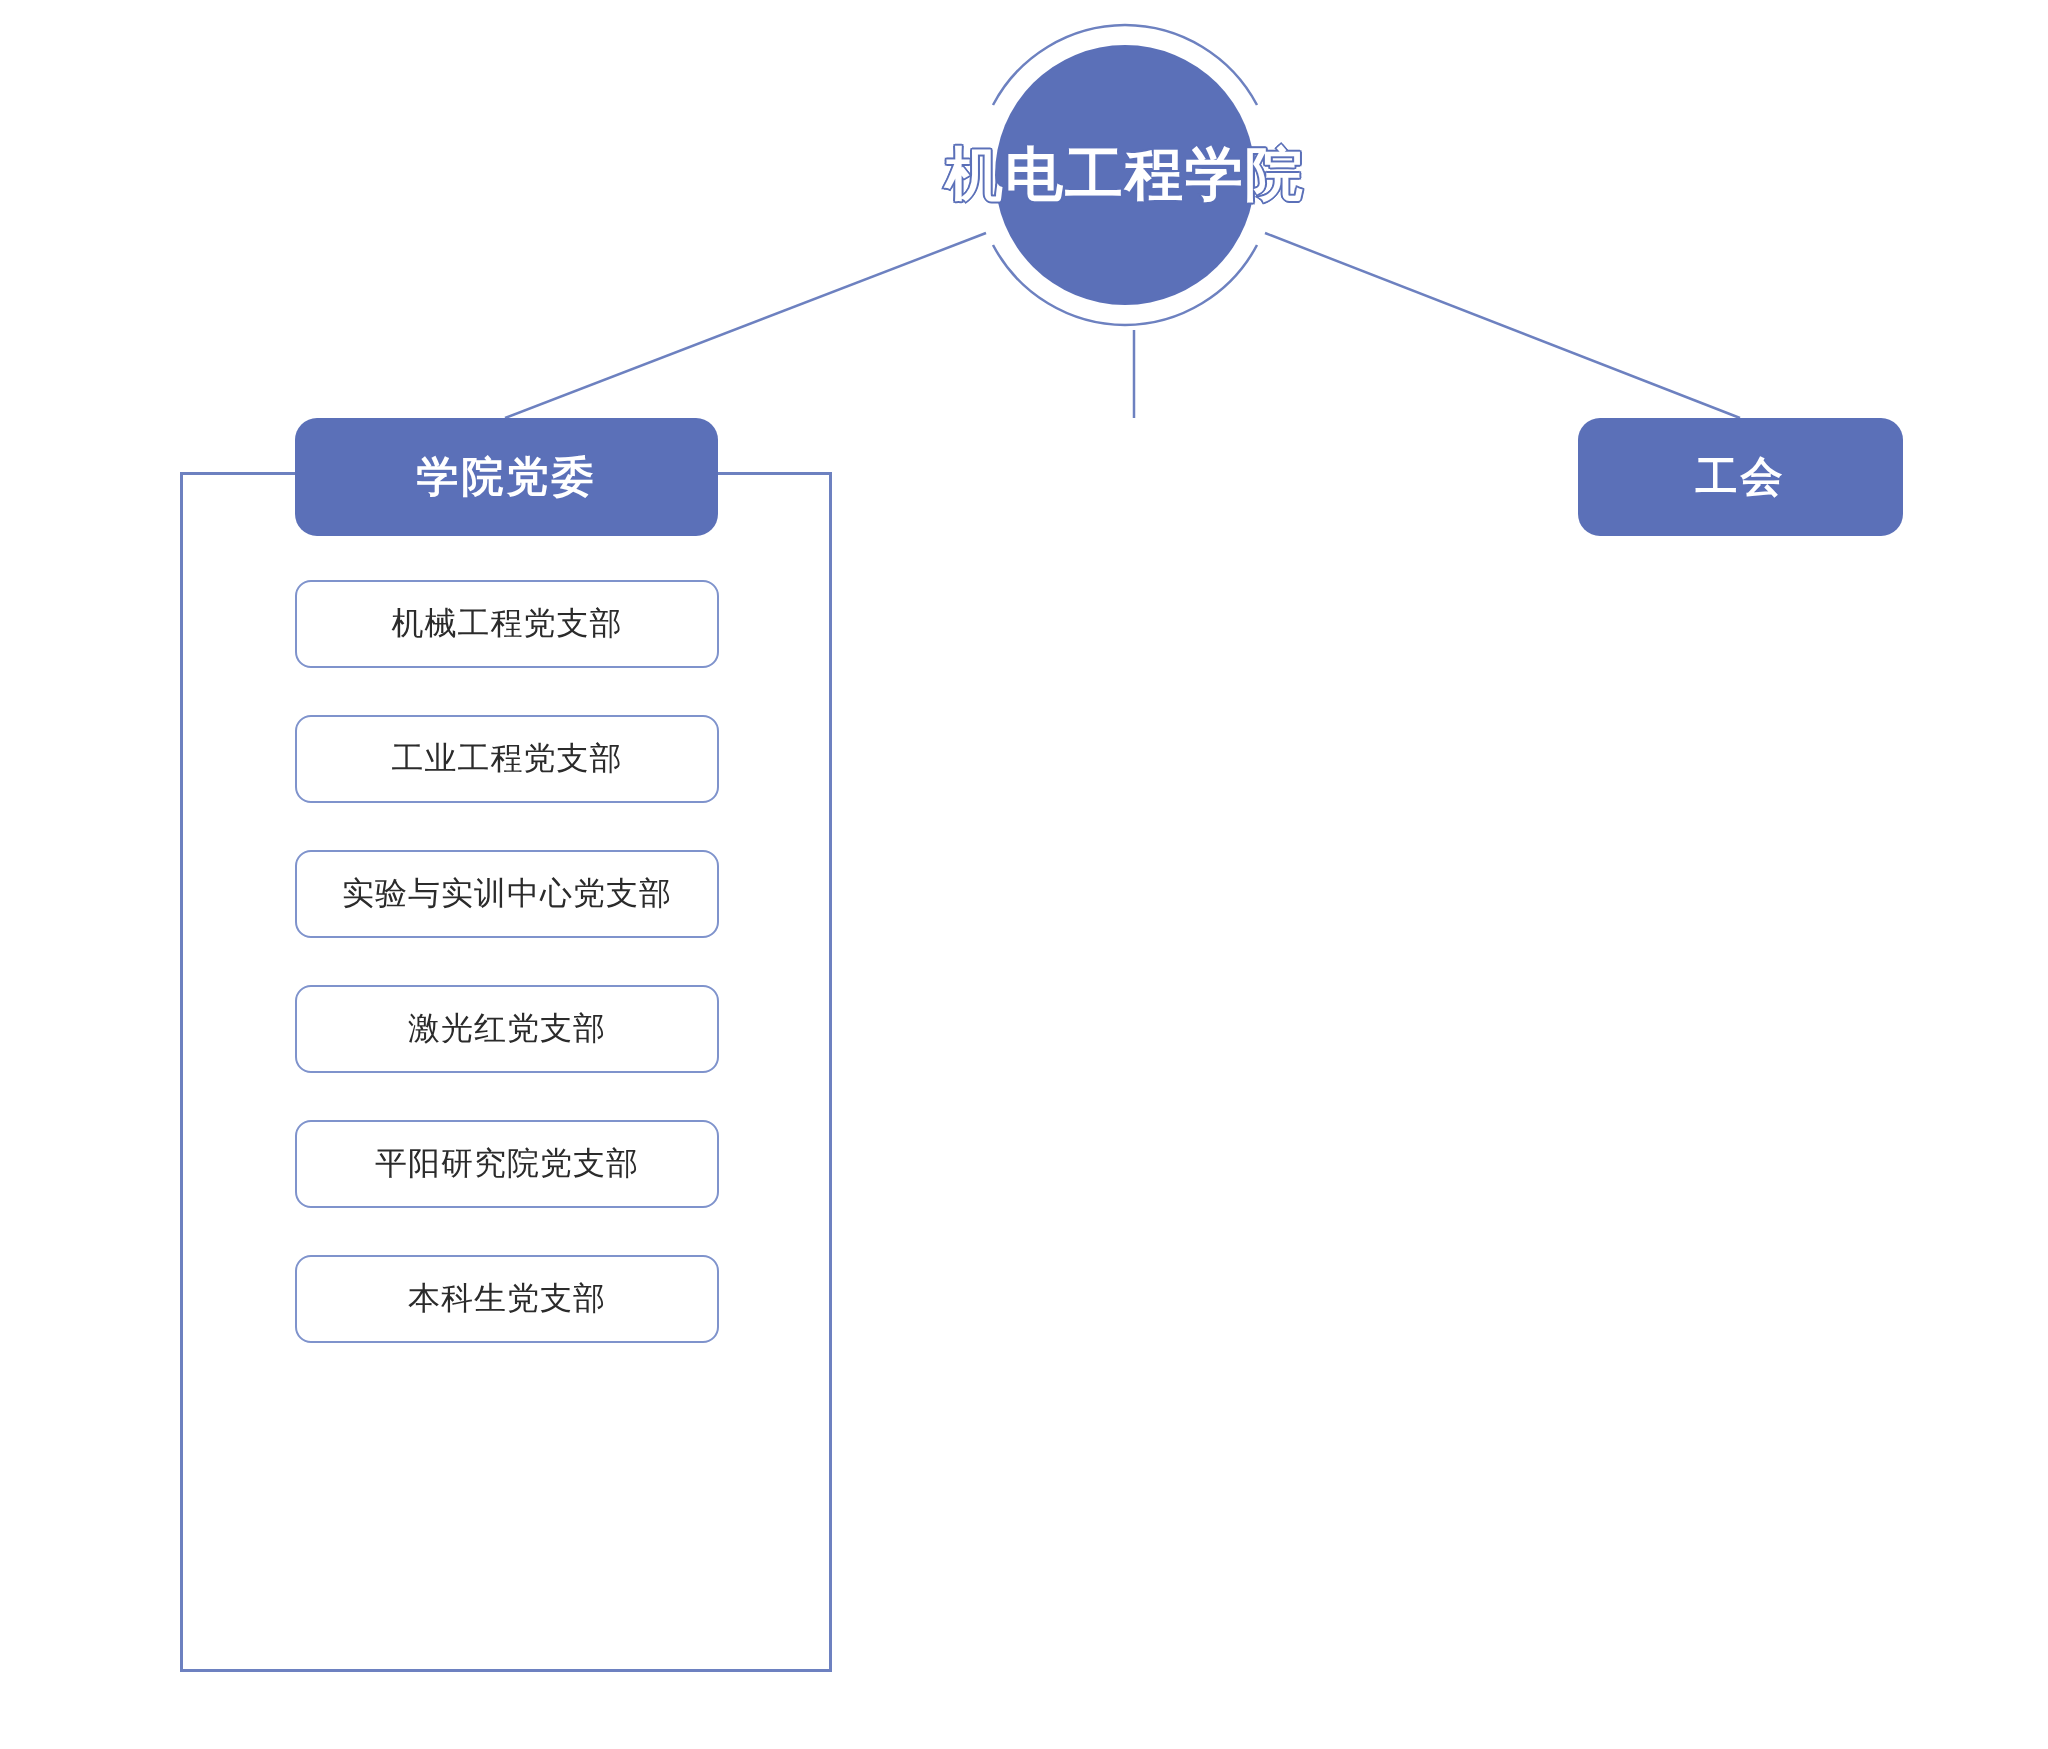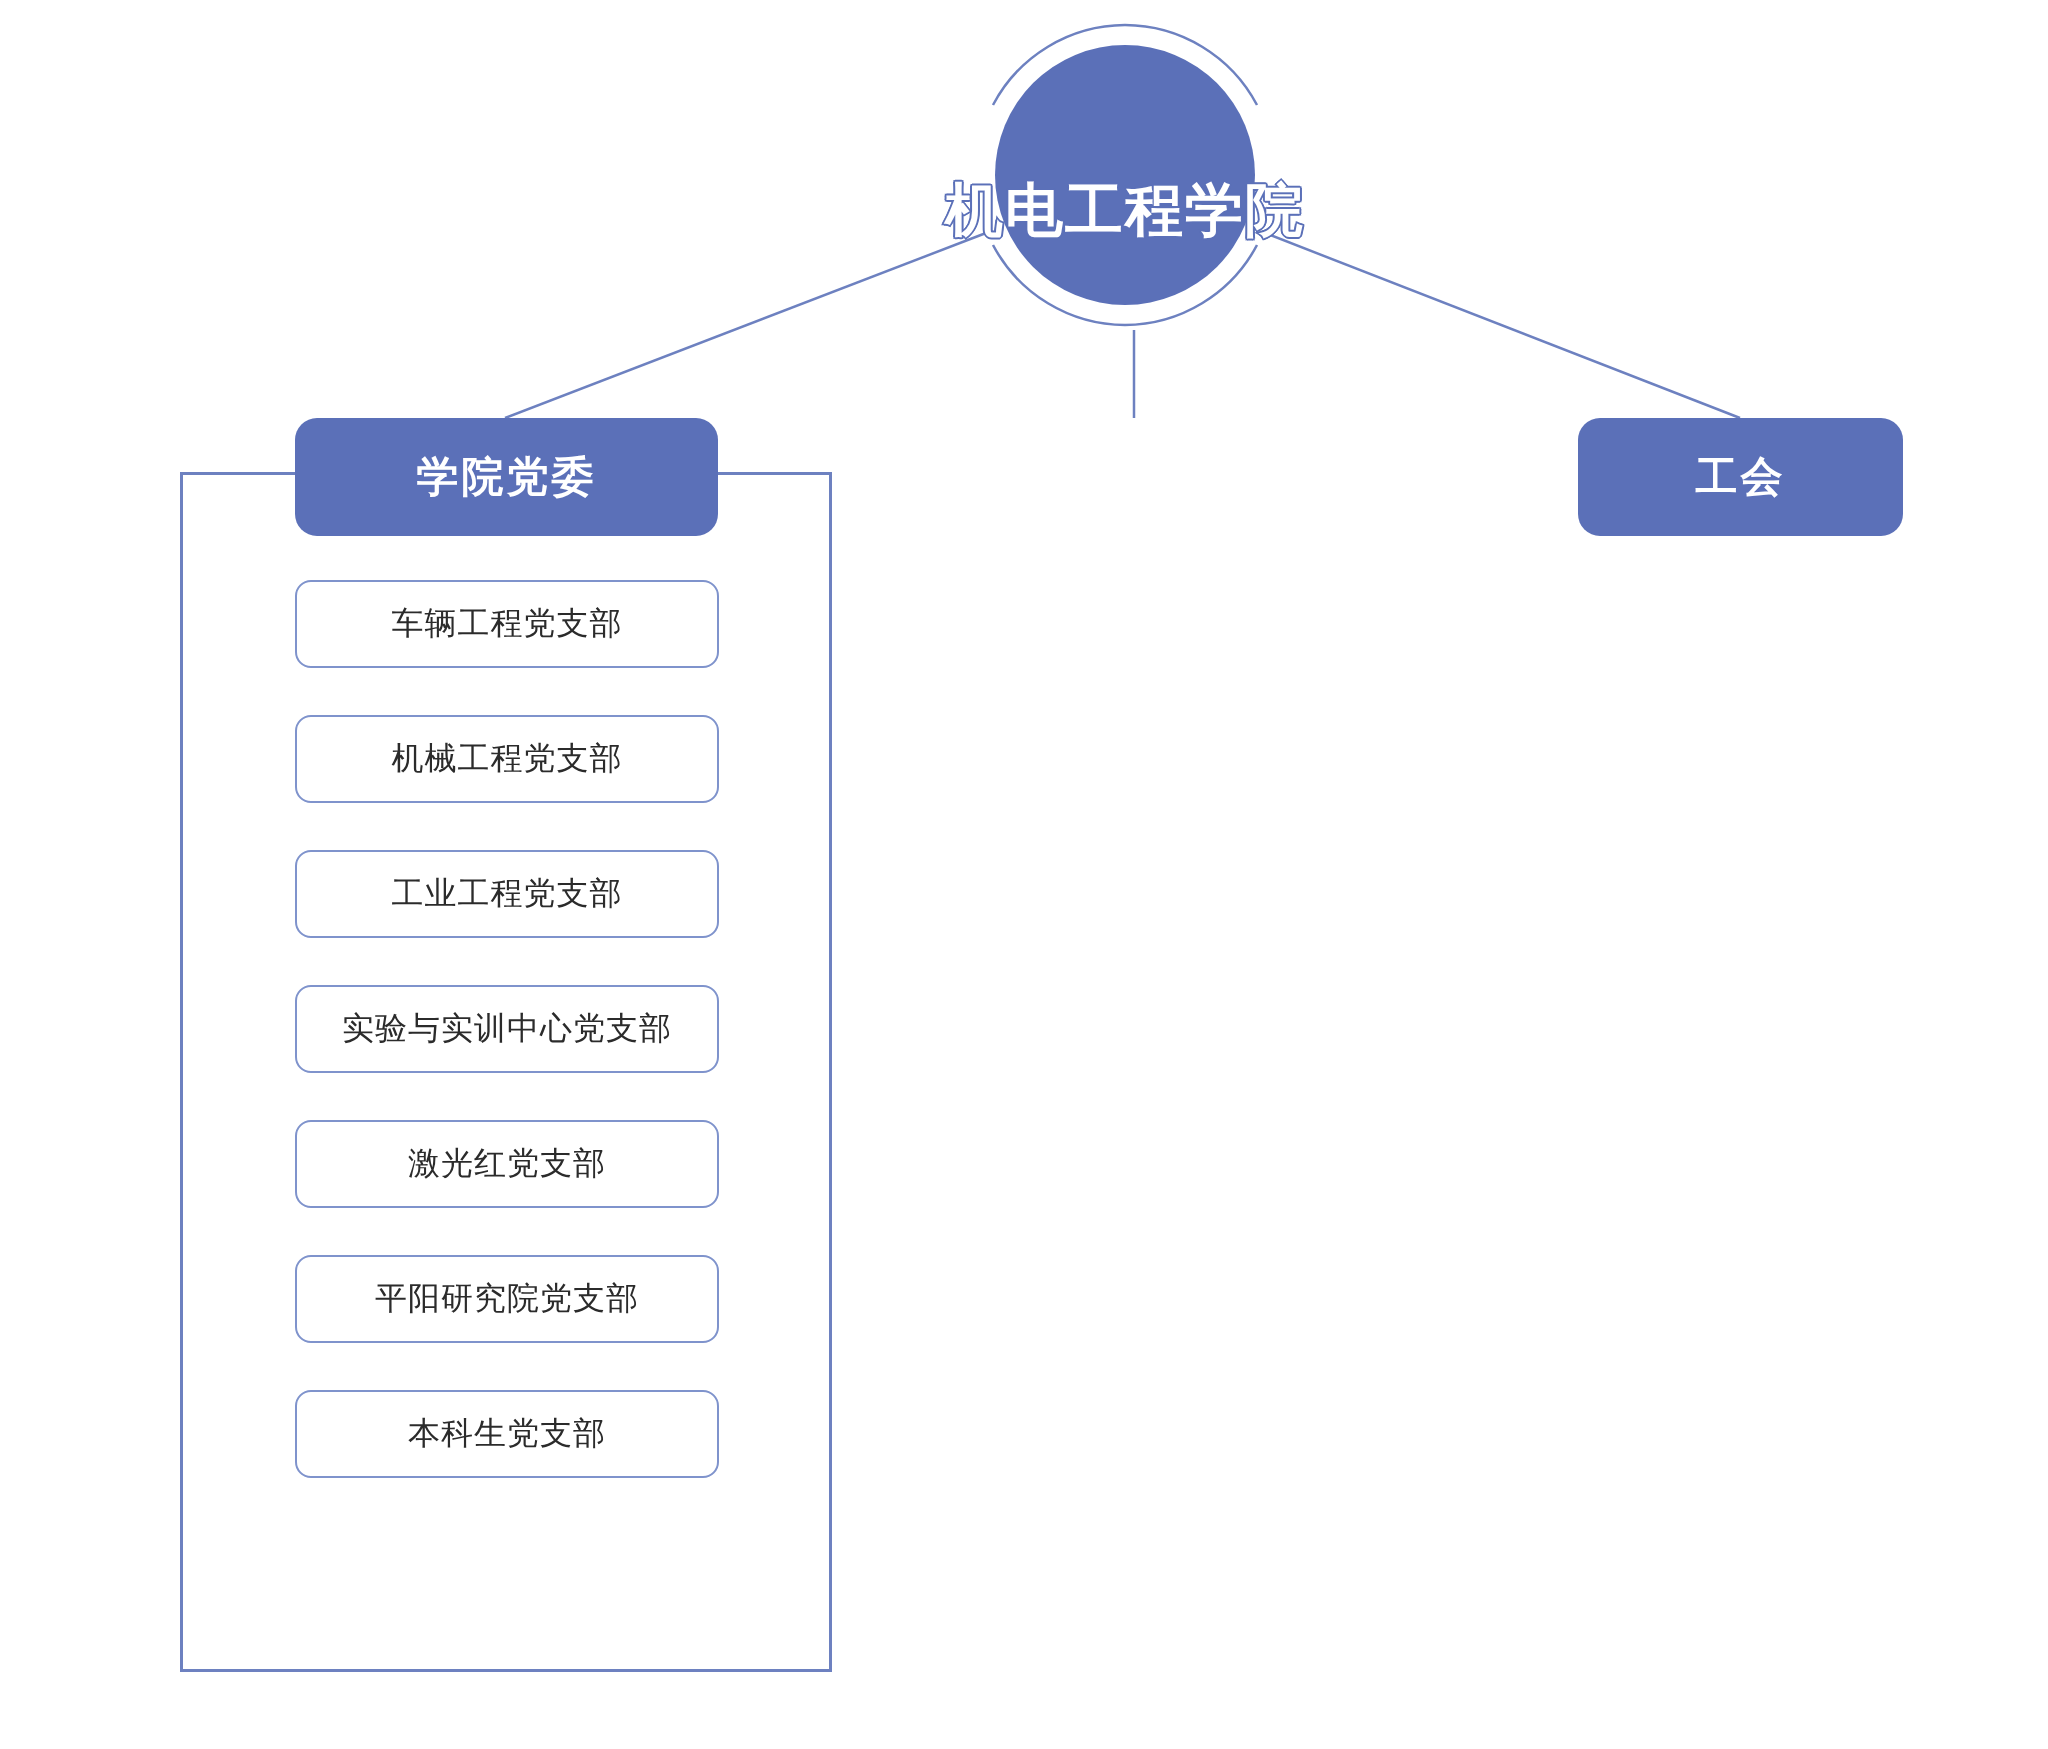--- a/index.html
+++ b/index.html
@@ -53,21 +53,20 @@
     white-space: nowrap;
     font-size: 58px;
     font-weight: bold;
     letter-spacing: 2px;
     color: #ffffff;
     -webkit-text-stroke: 3px #5b70b8;
     paint-order: stroke fill;
     text-shadow:
        2px 0 0 #5b70b8, -2px 0 0 #5b70b8,
        0 2px 0 #5b70b8, 0 -2px 0 #5b70b8;
-    margin-top: 36px;
   }
 
   
   .node-primary {
     position: absolute;
     background: #5b70b8;
     border-radius: 22px;
     display: flex;
     align-items: center;
     justify-content: center;
@@ -148,23 +147,20 @@
     <span>学院党委</span>
   </div>
 
 
   <div class="node-primary" id="node-gonghui">
     <span>工会</span>
   </div>
 
   <div class="sub-list">
     <div class="node-sub">
-      <span>车辆工程党支部</span>
-    </div>
-    <div class="node-sub">
       <span>机械工程党支部</span>
     </div>
     <div class="node-sub">
       <span>工业工程党支部</span>
     </div>
     <div class="node-sub">
       <span>实验与实训中心党支部</span>
     </div>
     <div class="node-sub">
       <span>激光红党支部</span>

